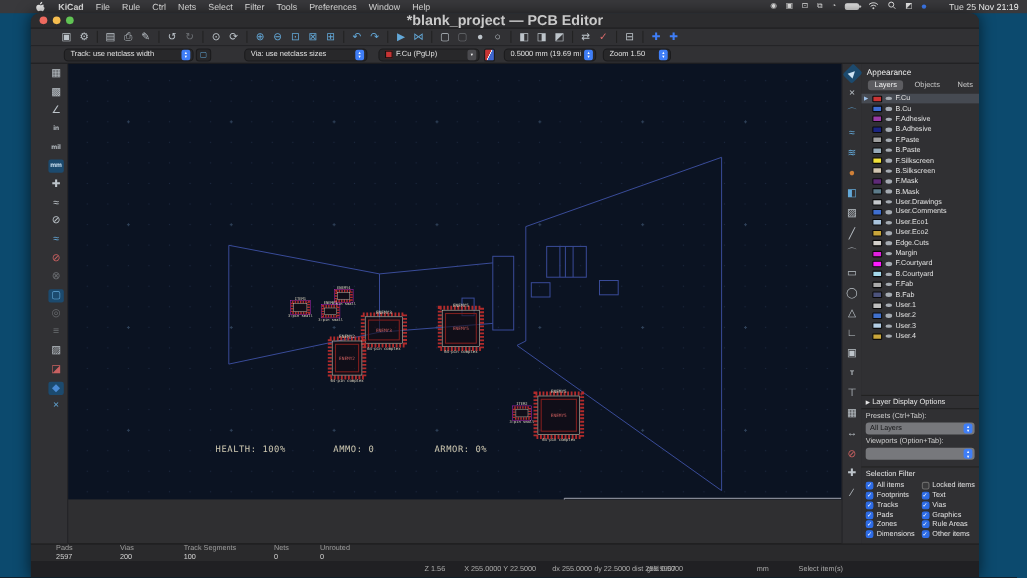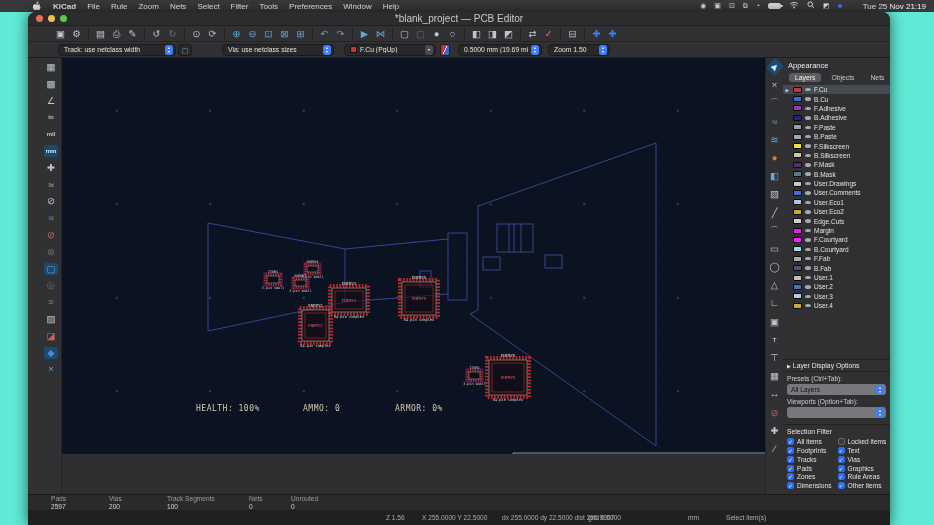--- a/index.html
+++ b/index.html
@@ -1,17 +1,17 @@
 <!DOCTYPE html>
 <html><head>
 <meta charset="utf-8">
 <style>
   html,body{margin:0;padding:0;background:#141416;}
   *{box-sizing:border-box;}
-  .screen{position:relative;width:934px;height:525px;overflow:hidden;background:#5eead4;
+  .screen{position:relative;width:934px;height:525px;overflow:hidden;background:#0c4a6e;
           font-family:"Liberation Sans",sans-serif;-webkit-font-smoothing:antialiased;}
 
   
   .menubar{position:absolute;top:0;left:0;width:934px;height:12px;background:#39393c;
            display:flex;align-items:center;padding:0 8px;font-size:8px;color:#ececec;}
   .menubar .apple{display:flex;align-items:center;margin:0 4px 0 24px;}
   .menu-items{display:flex;gap:11px;margin-left:8px;}
   .menu-items span{cursor:default;}
   .menu-items span.b{font-weight:bold;}
   .mb-right{margin-left:auto;display:flex;align-items:center;gap:8px;}
@@ -21,21 +21,21 @@
   .bluedot{width:4px;height:4px;border-radius:50%;background:#3f7ef7;}
   .clock{font-size:8px;color:#f0f0f0;margin-left:13px;}
 
   
   .window{position:absolute;left:28px;top:12px;width:862px;height:513px;background:#2f2f31;
           border-radius:8px 8px 0 0;overflow:hidden;box-shadow:0 0 14px rgba(0,0,0,.6);}
   .titlebar{height:14px;background:#2c2c2e;display:flex;align-items:center;position:relative;border-bottom:1px solid #1e1e20;}
   .lights{display:flex;gap:5px;padding-left:8px;}
   .light{width:7px;height:7px;border-radius:50%;}
   .l-red{background:#ee6a5f;} .l-yel{background:#f5bd4f;} .l-grn{background:#61c454;}
-  .wtitle{position:absolute;left:0;right:0;text-align:center;font-size:10px;color:#c9c9c9;}
+  .wtitle{position:absolute;left:0;right:0;text-align:center;font-size:13px;color:#c9c9c9;font-weight:bold;}
 
   
   .toolbar1{height:16px;background:#313134;border-bottom:1px solid #242426;display:flex;align-items:center;
             padding-left:26px;gap:3px;}
   .tbicon{display:inline-block;width:13px;height:12px;line-height:12px;text-align:center;font-size:9.5px;
           color:#bdc4ca;border-radius:2px;cursor:default;}
   .tbicon.dim{opacity:.4;}
   .tbicon.act{background:#1c4a6e;color:#cfe3f3;}
   .tbicon.txt{font-size:6px;font-weight:bold;letter-spacing:0;}
   .tbicon.rot{transform:rotate(-45deg);font-size:8px;}
@@ -118,21 +118,21 @@
   <div class="menubar">
     <span class="apple">
       <svg width="9" height="10" viewBox="0 0 9 10">
           <path fill="#ececec" d="M6.9,3.3c-.8,0-1.2.45-1.9.45S3.9,3.3,3.1,3.3C1.8,3.3.9,4.4.9,5.9c0,1.6,1.2,3.3,2.1,3.3.6,0,.9-.4,1.7-.4s1.1.4,1.7.4c1,0,2.1-1.7,2.1-3.2-1-.55-1.3-1.5-.6-2.7zM5.9,2.2c.4-.5.6-1.1.5-1.7-.6.1-1.2.4-1.6.9-.35.4-.6,1-.5,1.6.65,0,1.25-.3,1.6-.8z"></path>
         </svg>
     </span>
     <span class="menu-items" id="menu-items">
         <span class="b">KiCad</span>
         <span>File</span>
         <span>Rule</span>
-        <span>Zoom</span>
+        <span>Ctrl</span>
         <span>Nets</span>
         <span>Select</span>
         <span>Filter</span>
         <span>Tools</span>
         <span>Preferences</span>
         <span>Window</span>
         <span>Help</span>
       </span>
     <span class="mb-right">
       <span id="mb-status-icons" style="display:flex;gap:8px;">

